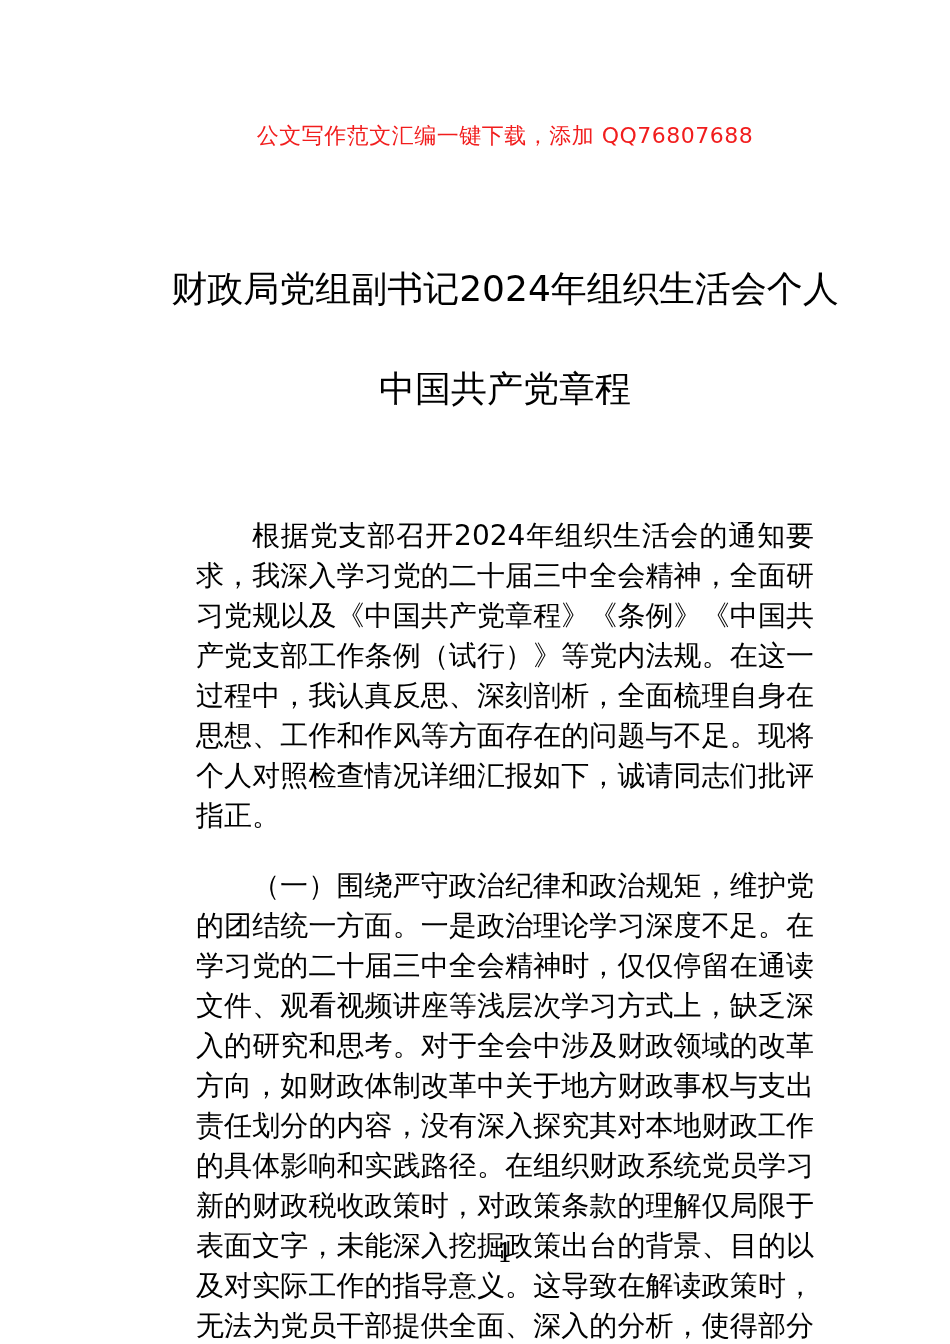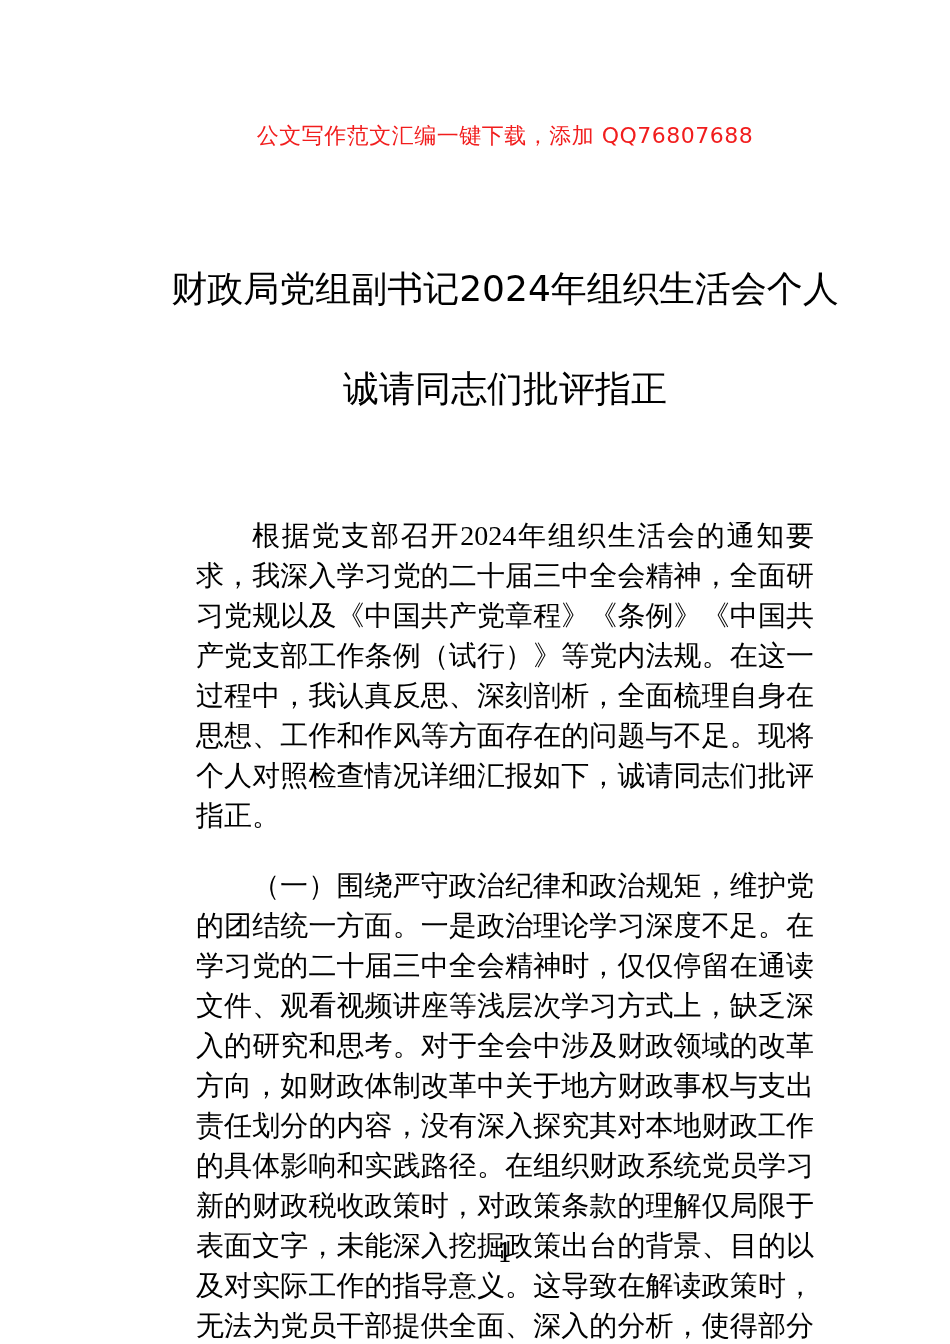--- a/index.html
+++ b/index.html
@@ -31,21 +31,20 @@
   .content {
     width: 678px;
     margin: 32px auto 0 auto;
     font-size: 28px;
     line-height: 40px;
     text-align: justify;
   }
   .content p {
     text-indent: 2em;
     margin: 0;
-    font-family: Liberation Serif, serif;
   }
   .page-number {
     position: absolute;
     left: 0;
     width: 100%;
     top: 1192px;
     text-align: center;
     font-family: "DejaVu Serif", serif;
     font-size: 26px;
     line-height: 32px;
@@ -53,21 +52,21 @@
 </style>
 </head>
 <body>
 
 <div class="page">
 
   <div class="notice" style="color: rgb(241, 29, 29);">公文写作范文汇编一键下载，添加 QQ76807688</div>
 
   <div class="doc-title">
     <span class="title-line">财政局党组副书记2024年组织生活会个人</span>
-    <span class="title-line">诚请同志们批评指正</span>
+    <span class="title-line">中国共产党章程</span>
   </div>
 
   <div class="content">
     <p>根据党支部召开2024年组织生活会的通知要求，我深入学习党的二十届三中全会精神，全面研习党规以及《中国共产党章程》《条例》《中国共产党支部工作条例（试行）》等党内法规。在这一过程中，我认真反思、深刻剖析，全面梳理自身在思想、工作和作风等方面存在的问题与不足。现将个人对照检查情况详细汇报如下，诚请同志们批评指正。</p>
     <p>（一）围绕严守政治纪律和政治规矩，维护党的团结统一方面。一是政治理论学习深度不足。在学习党的二十届三中全会精神时，仅仅停留在通读文件、观看视频讲座等浅层次学习方式上，缺乏深入的研究和思考。对于全会中涉及财政领域的改革方向，如财政体制改革中关于地方财政事权与支出责任划分的内容，没有深入探究其对本地财政工作的具体影响和实践路径。在组织财政系统党员学习新的财政税收政策时，对政策条款的理解仅局限于表面文字，未能深入挖掘政策出台的背景、目的以及对实际工作的指导意义。这导致在解读政策时，无法为党员干部提供全面、深入的分析，使得部分党员干部在执行政策过程中出现偏差，难以精准落实。例如，在落实新的小微企业税收优惠政策时，由于对政策细节把握不准，导致部分符合条件的小微企业未能及时享受到政策红利。二是政治敏锐性不够强。在信息快速传播的网络时代，对涉及财政部门的网络舆情缺乏足够的敏感度。如去年，在财政预算调</p>
   </div>
 
   <div class="page-number">1</div>
 
 </div>

